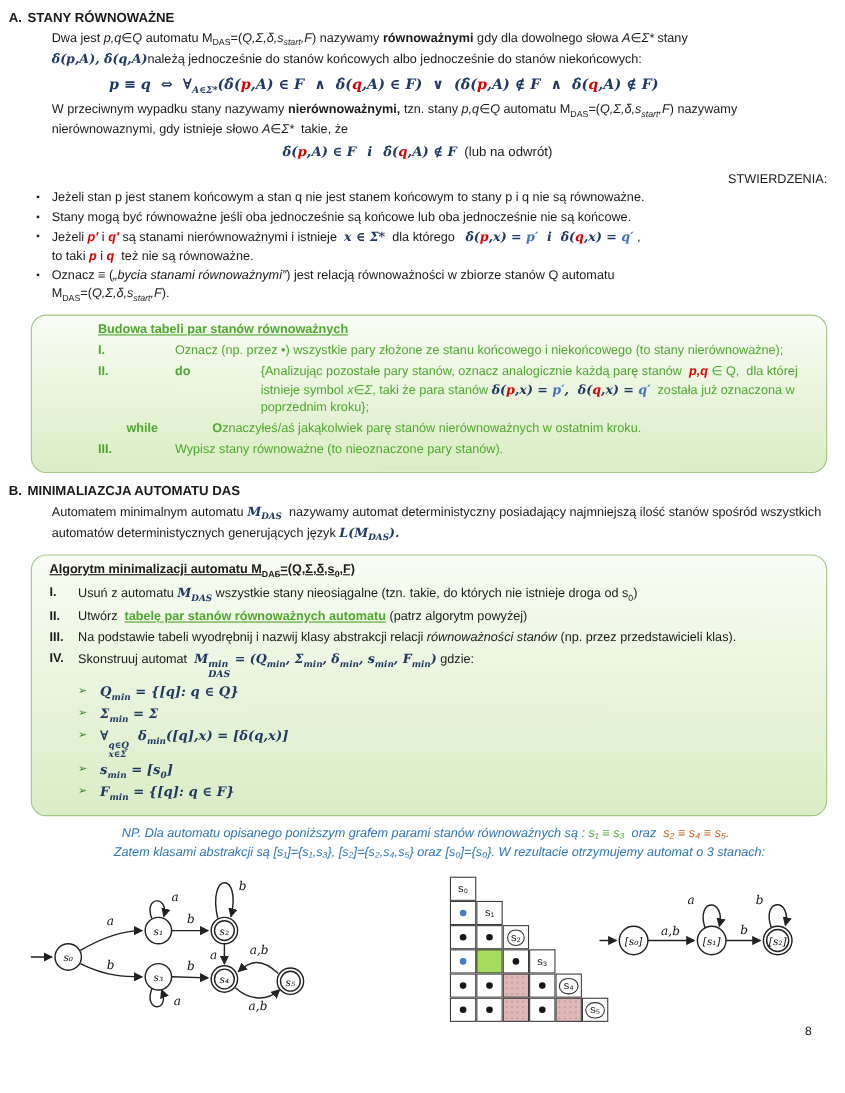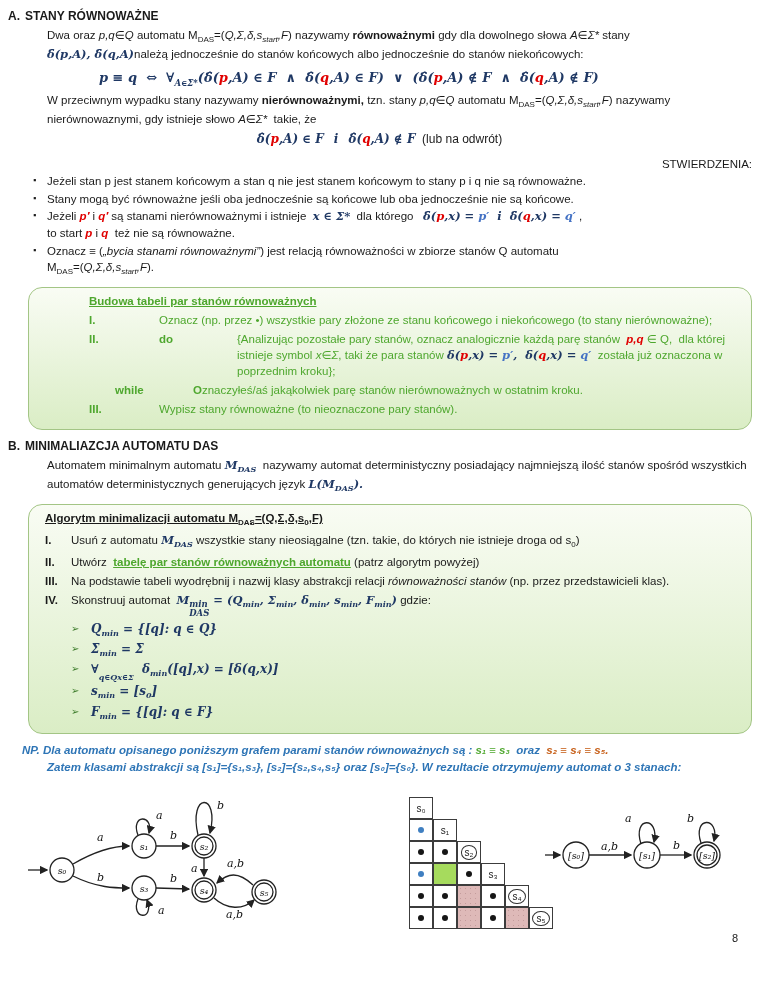--- a/index.html
+++ b/index.html
@@ -34,26 +34,26 @@
   .g{color:var(--grn);margin-left:44px;}
   .brow{display:flex;line-height:1.4;margin:3px 0;}
   .bnum{flex:0 0 26px;font-weight:bold;}
   .bkw{flex:0 0 34px;font-weight:bold;}
   .btx{flex:1;}
   .link{color:var(--grn);font-weight:bold;text-decoration:underline;}
   .sub-items{margin:2px 0 0 26px;}
   .sit{display:flex;margin:2px 0;line-height:1.35;}
   .sit .arr{flex:0 0 20px;color:#3e7d2c;font-size:10px;padding-top:1px;}
   .sit .stx{flex:1;font-size:12px;}
-  .stk{display:inline-flex;font-size:8px;line-height:1.05;vertical-align:-7px;
+  .stk{display:inline-flex;flex-direction:column;font-size:8px;line-height:1.05;vertical-align:-7px;
        font-family:"DejaVu Serif","Liberation Serif",serif;font-style:italic;}
   .ss{display:inline-flex;flex-direction:column;font-size:8.5px;line-height:1.05;vertical-align:-3px;
       font-family:"DejaVu Serif","Liberation Serif",serif;font-style:italic;}
   sub{font-size:8px;}
-  .np{color:var(--npblue);font-style:italic;font-weight:bold;line-height:1.5;}
+  .np{color:var(--npblue);font-style:italic;font-weight:normal;line-height:1.5;text-align:center;}
   .np1{margin:8px 0 0 -25px;}
   .np2{margin:0;}
   .diagrams{position:absolute;left:0;top:788px;width:768px;height:170px;}
   .svgwrap{position:absolute;}
   svg text{font-family:"DejaVu Serif","Liberation Serif",serif;font-style:italic;fill:#111;}
   svg .elab{font-size:11px;}
   svg .slab{font-size:9.5px;text-anchor:middle;}
   .mtable{position:absolute;left:409px;top:9px;width:150px;height:134px;}
   .mcell{position:absolute;width:24px;height:22px;border:1px solid #3c3c3c;background:#fff;
          display:flex;align-items:center;justify-content:center;}
@@ -72,21 +72,21 @@
 <div class="doc">
 
 
   <div class="content">
 
     <div class="sec-head">
       <span class="sec-label">A.</span><span class="u">STANY RÓWNOWAŻNE</span>
     </div>
 
     <p class="body">
-      <span>Dwa oraz </span><i class="im">p,q∈Q</i><span> automatu M</span><sub>DAS</sub><span>=(</span><i class="im">Q,Σ,δ,s</i><sub><i class="im">start</i></sub><i class="im">,F</i><span>)</span><span> nazywamy </span><b>równoważnymi</b><span> gdy dla dowolnego słowa </span><i class="im">A∈Σ*</i><span> stany</span><br>
+      <span>Dwa jest </span><i class="im">p,q∈Q</i><span> automatu M</span><sub>DAS</sub><span>=(</span><i class="im">Q,Σ,δ,s</i><sub><i class="im">start</i></sub><i class="im">,F</i><span>)</span><span> nazywamy </span><b>równoważnymi</b><span> gdy dla dowolnego słowa </span><i class="im">A∈Σ*</i><span> stany</span><br>
       <span class="m">δ̂(p,A), δ̂(q,A)</span><span>należą jednocześnie do stanów końcowych albo jednocześnie do stanów niekońcowych:</span>
     </p>
 
     <div class="formula m">
       <span>p ≡ q&nbsp; ⇔&nbsp; ∀</span><sub>A∈Σ*</sub><span>(δ̂(</span><span class="red">p</span><span>,A) ∈ F&nbsp; ∧&nbsp; δ̂(</span><span class="red">q</span><span>,A) ∈ F)&nbsp; ∨&nbsp; (δ̂(</span><span class="red">p</span><span>,A) ∉ F&nbsp; ∧&nbsp; δ̂(</span><span class="red">q</span><span>,A) ∉ F)</span>
     </div>
 
     <p class="body">
       <span>W przeciwnym wypadku stany nazywamy </span><b>nierównoważnymi,</b><span> tzn. stany </span><i class="im">p,q∈Q</i><span> automatu M</span><sub>DAS</sub><span>=(</span><i class="im">Q,Σ,δ,s</i><sub><i class="im">start</i></sub><i class="im">,F</i><span>) nazywamy nierównowaznymi, gdy istnieje słowo </span><i class="im">A∈Σ*</i><span>&nbsp; takie, że</span>
     </p>
@@ -103,21 +103,21 @@
         <span class="bt">Jeżeli stan p jest stanem końcowym a stan q nie jest stanem końcowym to stany p i q nie są równoważne.</span>
       </div>
       <div class="bul">
         <span class="mk">▪</span>
         <span class="bt">Stany mogą być równoważne jeśli oba jednocześnie są końcowe lub oba jednocześnie nie są końcowe.</span>
       </div>
       <div class="bul">
         <span class="mk">▪</span>
         <span class="bt">
           <span>Jeżeli </span><b><i class="red">p′</i></b><span> i </span><b><i class="red">q′</i></b><span> są stanami nierównoważnymi i istnieje&nbsp; </span><span class="m">x ∈ Σ*</span><span>&nbsp; dla którego&nbsp;&nbsp; </span><span class="m">δ̂(</span><span class="m red">p</span><span class="m">,x) = </span><span class="m blu">p′</span><span class="m">&nbsp; i&nbsp; </span><span class="m">δ̂(</span><span class="m red">q</span><span class="m">,x) = </span><span class="m blu">q′</span><span> ,</span><br>
-          <span>to start </span><b><i class="red">p</i></b><span> i </span><b><i class="red">q</i></b><span>&nbsp; też nie są równoważne.</span>
+          <span>to taki </span><b><i class="red">p</i></b><span> i </span><b><i class="red">q</i></b><span>&nbsp; też nie są równoważne.</span>
         </span>
       </div>
       <div class="bul">
         <span class="mk">▪</span>
         <span class="bt">
           <span>Oznacz ≡ (</span><i class="im">„bycia stanami równoważnymi”</i><span>) jest relacją równoważności w zbiorze stanów Q automatu</span><br>
           <span>M</span><sub>DAS</sub><span>=(</span><i class="im">Q,Σ,δ,s</i><sub><i class="im">start</i></sub><i class="im">,F</i><span>).</span>
         </span>
       </div>
     </div>

